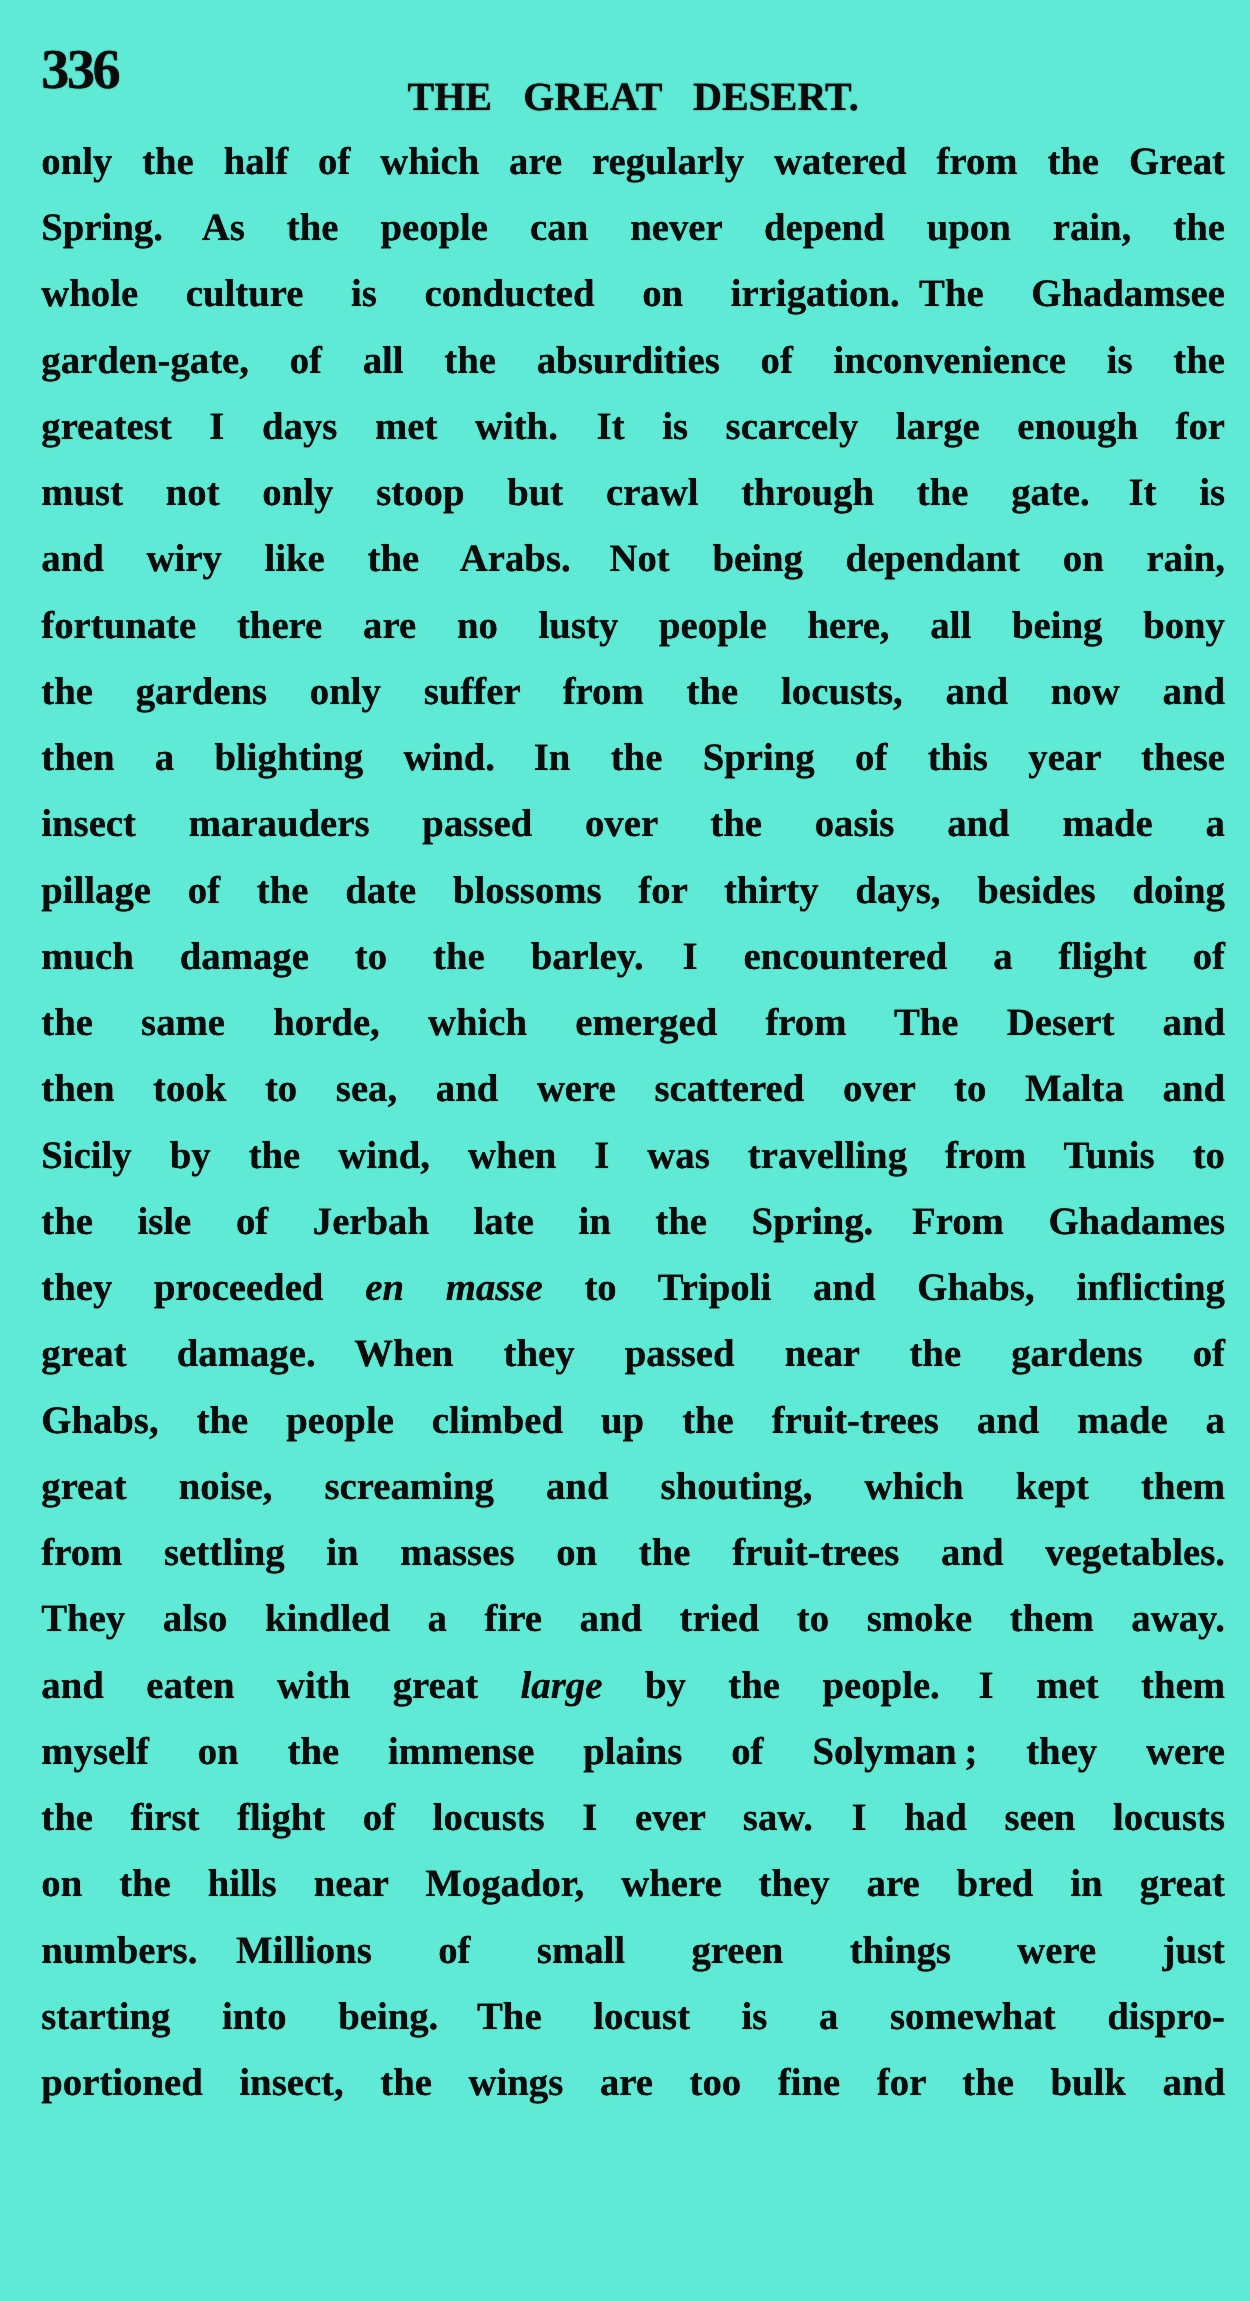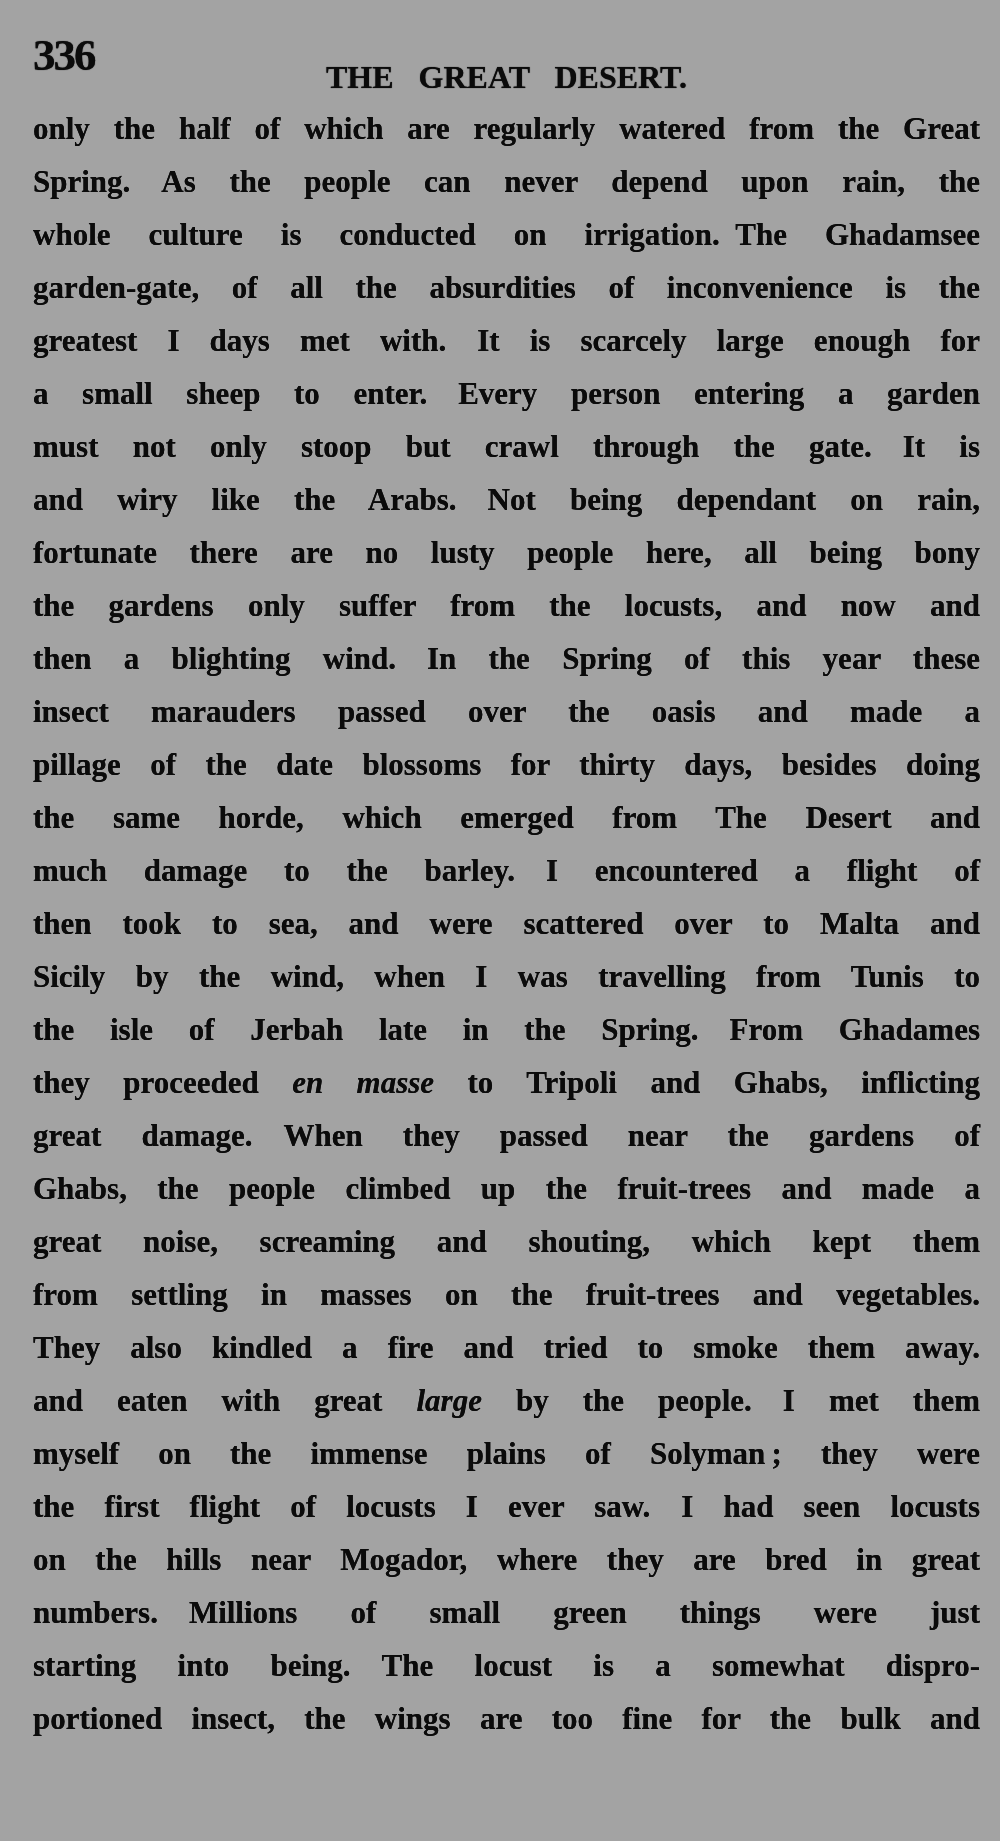--- a/index.html
+++ b/index.html
@@ -4,21 +4,21 @@
 <style>
   html, body {
     margin: 0;
     padding: 0;
     background: #ffffff;
   }
   .page {
     position: relative;
     width: 1000px;
     height: 1841px;
-    background: #a3a3a3;
+    background: #5eead4;
     color: #0b0b0b;
     font-family: "Liberation Serif", serif;
     font-weight: 700;
     overflow: hidden;
   }
   .page-number {
     position: absolute;
     left: 33px;
     top: 33px;
     font-size: 45px;
@@ -67,30 +67,29 @@
     <span class="page-number">336</span>
     <div class="running-title">THE GREAT DESERT.</div>
   </header>
 
   <main class="body-text" id="body-text">
       <div class="text-line"><span>only the half of which are regularly watered from the Great</span></div>
       <div class="text-line"><span>Spring. As the people can never depend upon rain, the</span></div>
       <div class="text-line"><span>whole culture is conducted on irrigation. The Ghadamsee</span></div>
       <div class="text-line"><span>garden-gate, of all the absurdities of inconvenience is the</span></div>
       <div class="text-line"><span>greatest I days met with. It is scarcely large enough for</span></div>
-      <div class="text-line"><span>a small sheep to enter. Every person entering a garden</span></div>
       <div class="text-line"><span>must not only stoop but crawl through the gate. It is</span></div>
       <div class="text-line"><span>and wiry like the Arabs. Not being dependant on rain,</span></div>
       <div class="text-line"><span>fortunate there are no lusty people here, all being bony</span></div>
       <div class="text-line"><span>the gardens only suffer from the locusts, and now and</span></div>
       <div class="text-line"><span>then a blighting wind. In the Spring of this year these</span></div>
       <div class="text-line"><span>insect marauders passed over the oasis and made a</span></div>
       <div class="text-line"><span>pillage of the date blossoms for thirty days, besides doing</span></div>
+      <div class="text-line"><span>much damage to the barley. I encountered a flight of</span></div>
       <div class="text-line"><span>the same horde, which emerged from The Desert and</span></div>
-      <div class="text-line"><span>much damage to the barley. I encountered a flight of</span></div>
       <div class="text-line"><span>then took to sea, and were scattered over to Malta and</span></div>
       <div class="text-line"><span>Sicily by the wind, when I was travelling from Tunis to</span></div>
       <div class="text-line"><span>the isle of Jerbah late in the Spring. From Ghadames</span></div>
       <div class="text-line"><span>they proceeded </span><em>en masse</em><span> to Tripoli and Ghabs, inflicting</span></div>
       <div class="text-line"><span>great damage. When they passed near the gardens of</span></div>
       <div class="text-line"><span>Ghabs, the people climbed up the fruit-trees and made a</span></div>
       <div class="text-line"><span>great noise, screaming and shouting, which kept them</span></div>
       <div class="text-line"><span>from settling in masses on the fruit-trees and vegetables.</span></div>
       <div class="text-line"><span>They also kindled a fire and tried to smoke them away.</span></div>
       <div class="text-line"><span>and eaten with great </span><em>large</em><span> by the people. I met them</span></div>

